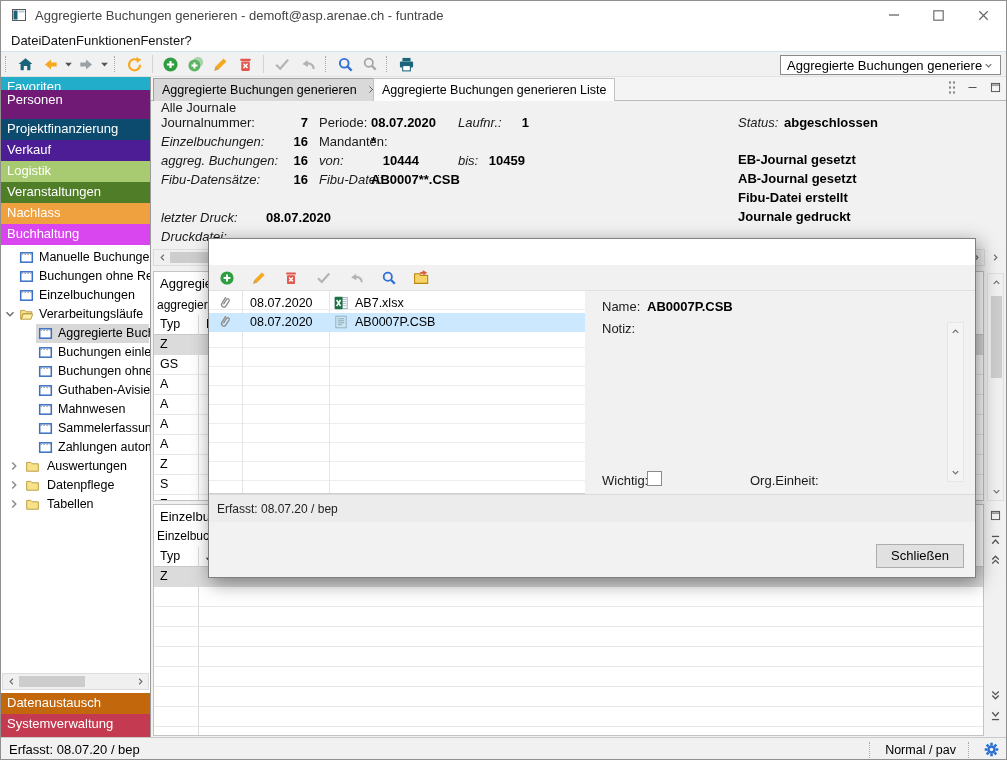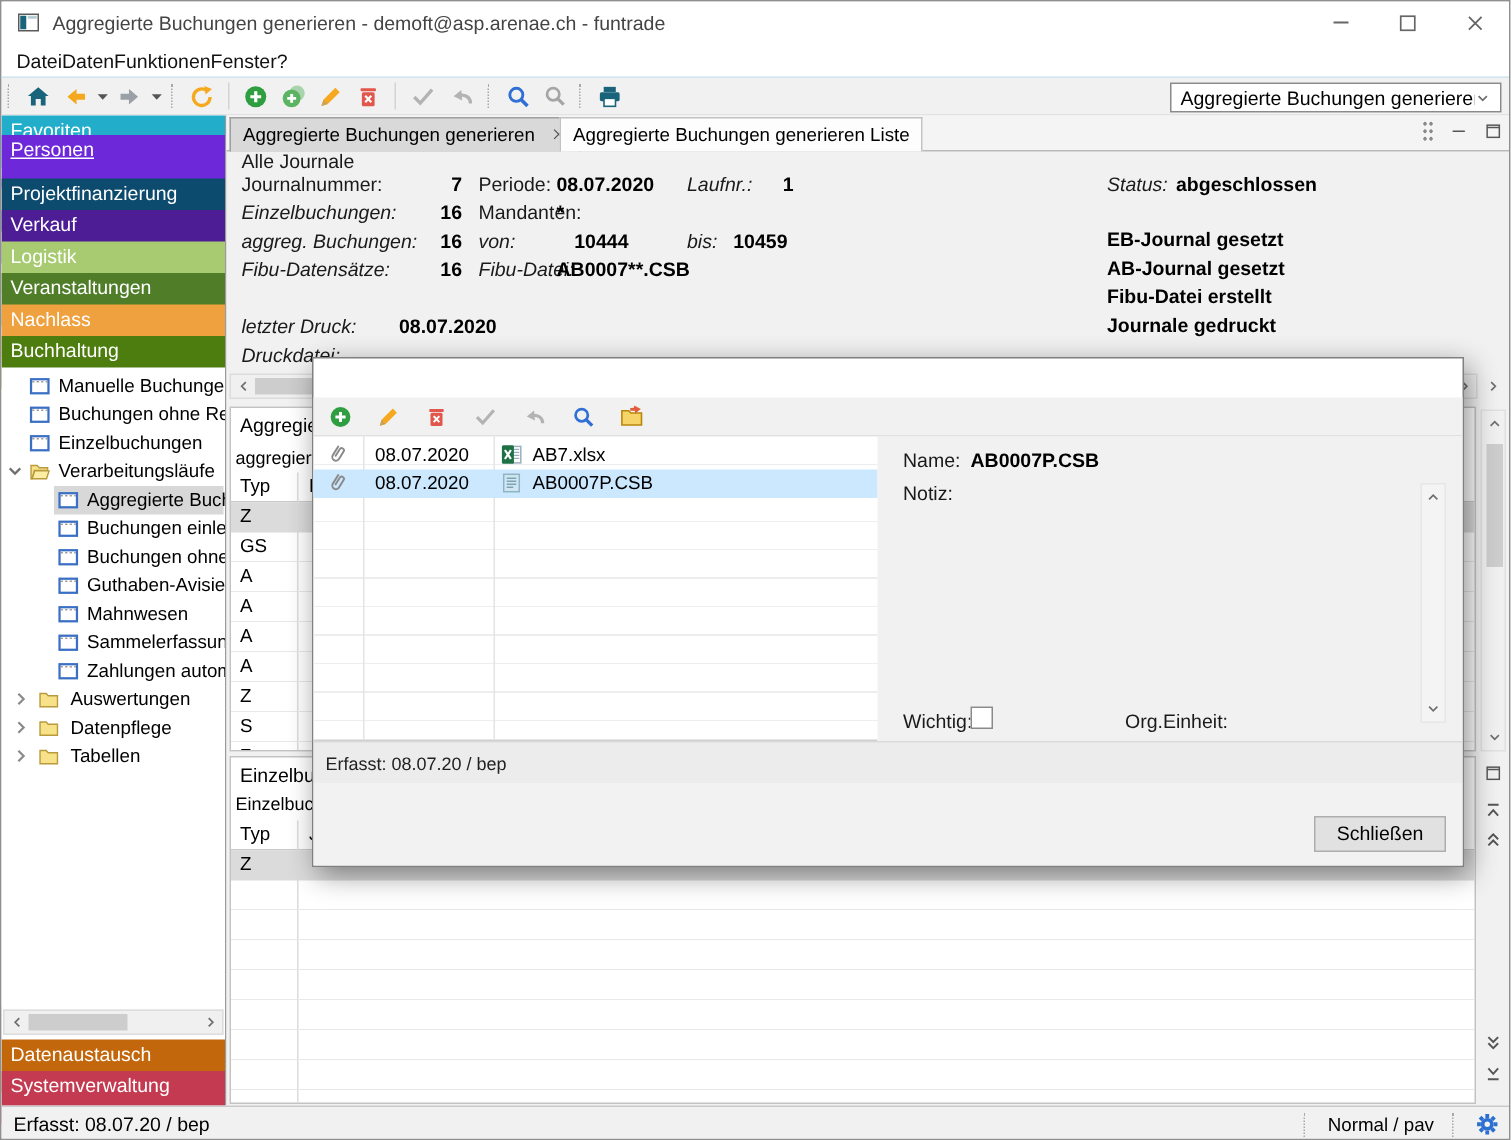--- a/index.html
+++ b/index.html
@@ -343,27 +343,27 @@
     <div class="ctx-select">
       <span class="cval">Aggregierte Buchungen generieren</span>
       <svg class="ic" width="11" height="11">
           <use href="#sym-chevd"></use>
         </svg>
     </div>
   </div>
 
   <div class="sidebar">
     <div class="sect" style="top: 0px; background: rgb(34, 174, 203);">Favoriten</div>
-    <div class="sect" style="top: 13px; background: #6d28d9; text-decoration: underline;">Personen</div>
+    <div class="sect" style="top: 13px; background: #701a75;">Personen</div>
     <div class="sect" style="top: 42px; background: #0c4a6e;">Projektfinanzierung</div>
     <div class="sect" style="top: 63px; background: #4c1d95;">Verkauf</div>
     <div class="sect" style="top: 84px; background: rgb(168, 203, 114);">Logistik</div>
     <div class="sect" style="top: 105px; background: rgb(79, 125, 40);">Veranstaltungen</div>
     <div class="sect" style="top: 126px; background: rgb(238, 161, 62);">Nachlass</div>
-    <div class="sect" style="top: 147px; background: #4d7c0f;">Buchhaltung</div>
+    <div class="sect" style="top: 147px; background: #d946ef;">Buchhaltung</div>
 
     <div class="tree">
       <div class="titem" style="top:3px">
           <svg class="tico ic" style="left:18px" width="15" height="15">
             <use href="#sym-form"></use>
           </svg>
           <span class="tlabel" style="left:38px">Manuelle Buchungen</span>
         </div>
       <div class="titem" style="top:22px">
           <svg class="tico ic" style="left:18px" width="15" height="15">

